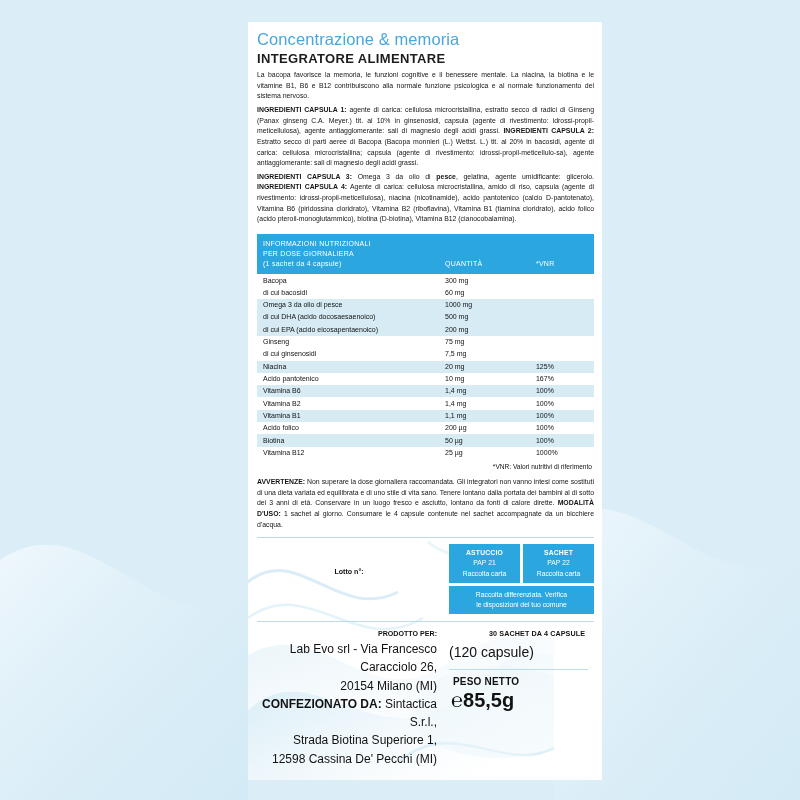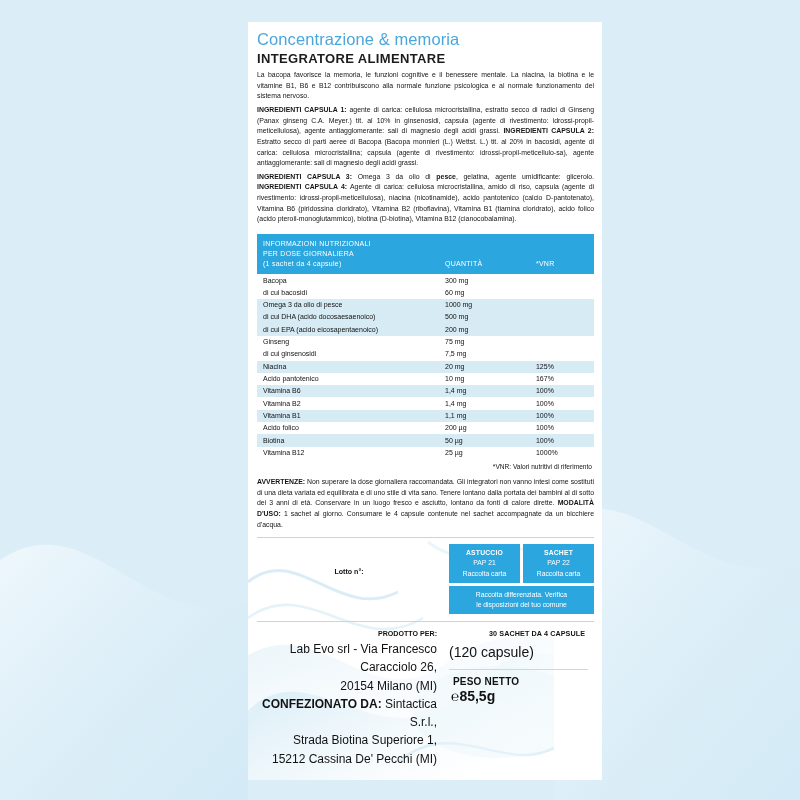--- a/index.html
+++ b/index.html
@@ -199,21 +199,21 @@
     margin: 7px 6px 6px 0;
   }
   #net-weight-label {
     font-size: 10px;
     font-weight: bold;
     letter-spacing: .2px;
     color: #121212;
     padding-left: 4px;
   }
   #net-weight-value {
-    font-size: 14px;
+    font-size: 20px;
     font-weight: bold;
     color: #121212;
     line-height: 1.25;
     margin-top: 1px;
     padding-left: 2px;
   }
 </style>
 </head>
 <body>
 
@@ -395,21 +395,21 @@
     <div id="footer-block">
       <div id="producer-info">
         <div class="prod-group">
           <div class="prod-head">PRODOTTO PER:</div>
           <div class="prod-line">Lab Evo srl - Via Francesco Caracciolo 26,</div>
           <div class="prod-line">20154 Milano (MI)</div>
         </div>
         <div class="prod-group">
           <div class="prod-line"><span class="prod-inline-head">CONFEZIONATO DA:</span><span> Sintactica S.r.l.,</span></div>
           <div class="prod-line">Strada Biotina Superiore 1,</div>
-          <div class="prod-line">15212 Cassina De' Pecchi (MI)</div>
+          <div class="prod-line">12598 Cassina De' Pecchi (MI)</div>
         </div>
       </div>
 
       <div id="quantity-info">
         <div id="sachet-count">30 SACHET DA 4 CAPSULE</div>
         <div id="capsule-count">(120 capsule)</div>
         <hr id="qty-divider">
         <div id="net-weight-label">PESO NETTO</div>
         <div id="net-weight-value">℮85,5g</div>
       </div>

